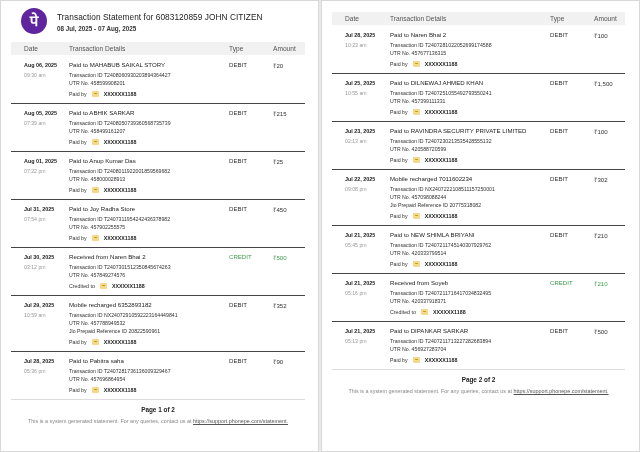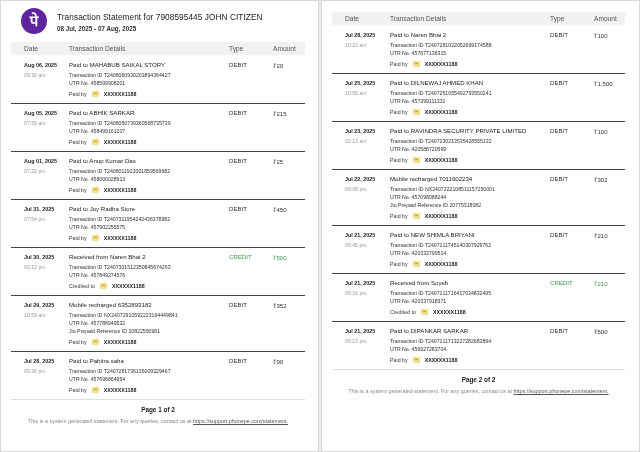--- a/index.html
+++ b/index.html
@@ -61,21 +61,21 @@
   .footer .note a { color: #555; text-decoration: underline; }
 </style>
 </head>
 <body>
 
 <div class="page page1">
   <div class="header">
     <div class="logo">
         <span>पे</span>
       </div>
-    <div class="title">Transaction Statement for 7908595445 JOHN CITIZEN</div>
+    <div class="title">Transaction Statement for 6083120859 JOHN CITIZEN</div>
     <div class="subtitle">08 Jul, 2025 - 07 Aug, 2025</div>
   </div>
   <div class="thead">
     <span class="c c-date">Date</span>
     <span class="c c-det">Transaction Details</span>
     <span class="c c-type">Type</span>
     <span class="c c-amt">Amount</span>
   </div>
   <div class="rows">
       <div class="row h4">

